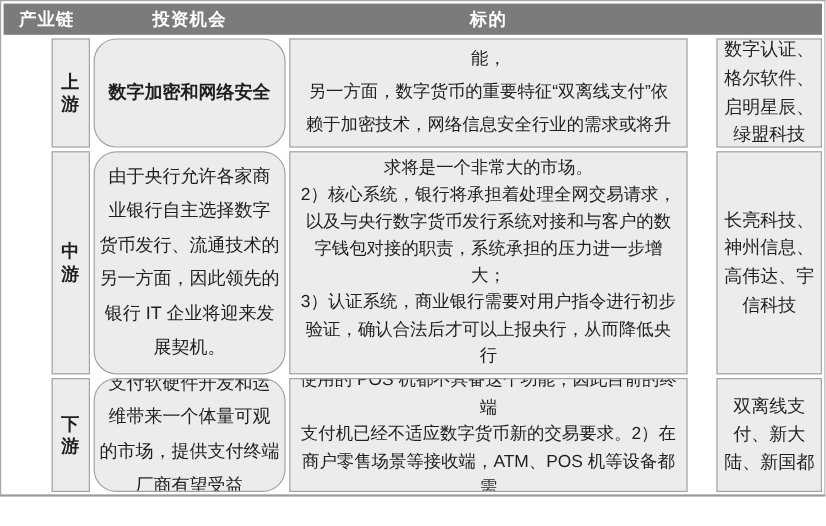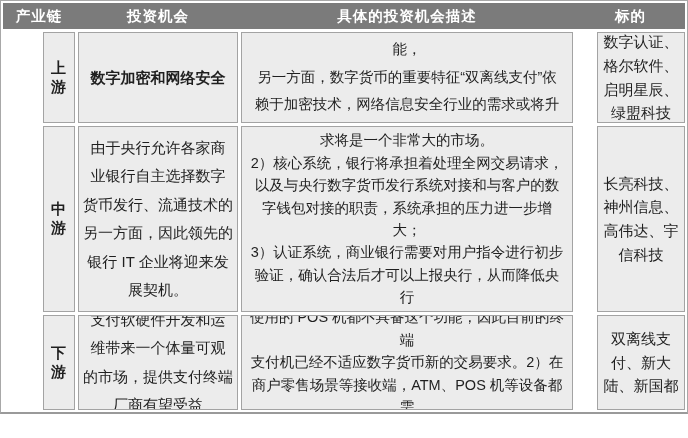--- a/index.html
+++ b/index.html
@@ -51,20 +51,21 @@
   }
   .chain-cell {
     font-weight: bold;
     font-size: 15px;
     letter-spacing: 1px;
     margin-left: 40px;
   }
   .opp-cell {
     font-size: 15px;
     line-height: 1.9;
+    border-radius: 19px;
   }
   .opp-bold {
     font-weight: bold;
     line-height: 1.4;
   }
   .desc-cell {
     font-size: 14.5px;
     line-height: 1.55;
     padding: 2px 6px;
   }
@@ -79,21 +80,20 @@
   }
 </style>
 </head>
 <body>
 
 <div class="table-wrap">
 
   <div class="header-row">
     <div class="header-cell">产业链</div>
     <div class="header-cell">投资机会</div>
-    <div class="header-cell">具体的投资机会描述</div>
     <div class="header-cell">标的</div>
   </div>
 
   <div class="cell chain-cell">上游</div>
   <div class="cell opp-cell opp-bold">数字加密和网络安全</div>
   <div class="cell desc-cell desc-loose">一方面，加密技术使得数字货币的使用成为可能，
 另一方面，数字货币的重要特征“双离线支付”依
 赖于加密技术，网络信息安全行业的需求或将升级</div>
   <div class="cell target-cell">数字认证、格尔软件、启明星辰、绿盟科技</div>
 

